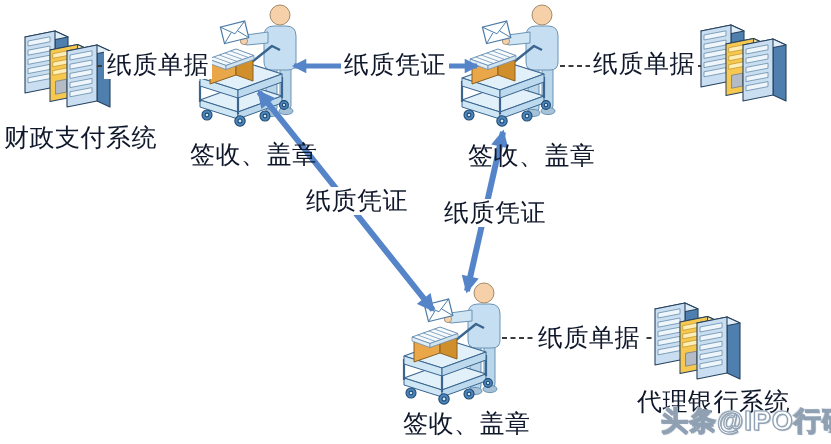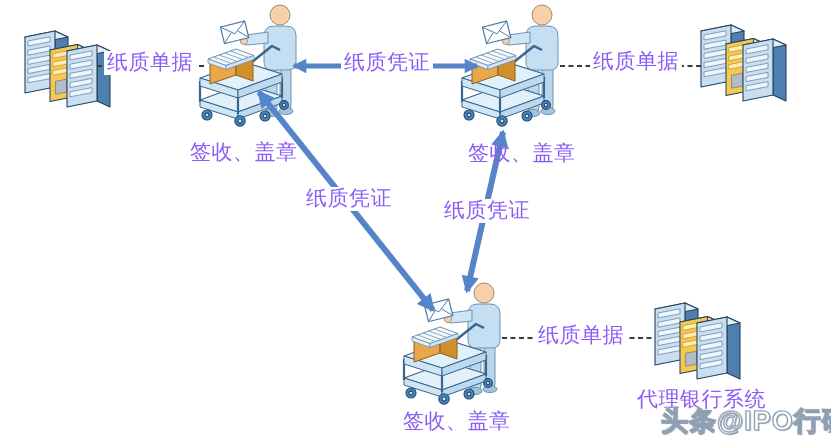--- a/index.html
+++ b/index.html
@@ -4,21 +4,21 @@
 <style>
   html,body{margin:0;padding:0;background:#fff;}
   .canvas{
     position:relative;width:831px;height:444px;background:#ffffff;
     overflow:hidden;
     font-family:"Liberation Serif","DejaVu Serif",serif;
   }
   .icon{position:absolute;z-index:1;}
   .arrows{position:absolute;left:0;top:0;z-index:2;pointer-events:none;}
   .lbl{
-    position:absolute;z-index:3;color:#8b5cf6;font-size:21px;line-height:1.12;
+    position:absolute;z-index:3;color:#0f172a;font-size:25px;line-height:1.12;
     white-space:nowrap;letter-spacing:0.5px;
   }
   .lbl.bg{background:#ffffff;padding:0 3px;}
   .watermark{
     position:absolute;z-index:5;left:661px;top:403px;
     font-family:"Liberation Sans","DejaVu Sans",sans-serif;
     font-size:27px;font-weight:bold;letter-spacing:1px;color:#ffffff;
     -webkit-text-stroke:1.2px #8fa0b2;
     text-shadow:1px 1px 1px #9aa9bb,-1px -1px 1px #c9d2dc;
     white-space:nowrap;
@@ -150,20 +150,21 @@
       <line x1="560" y1="66" x2="702" y2="66"></line>
       <line x1="502" y1="338" x2="654" y2="338"></line>
     </g>
     <g stroke="#5585c8">
       <line x1="294" y1="66" x2="477" y2="66" stroke-width="5" marker-start="url(#ah)" marker-end="url(#ah)"></line>
       <line x1="259" y1="92" x2="433" y2="310" stroke-width="6" marker-start="url(#ah)" marker-end="url(#ah)"></line>
       <line x1="503" y1="132" x2="467" y2="291" stroke-width="6" marker-start="url(#ah)" marker-end="url(#ah)"></line>
     </g>
   </svg>
 
+  <div class="lbl" style="left:4px;top:124px">财政支付系统</div>
   <div class="lbl" style="left:637px;top:388px">代理银行系统</div>
 
   <div class="lbl" style="left:190px;top:141px">签收、盖章</div>
   <div class="lbl" style="left:468px;top:142px">签收、盖章</div>
   <div class="lbl" style="left:403px;top:410px">签收、盖章</div>
 
   <div class="lbl bg" style="left:104px;top:51px">纸质单据</div>
   <div class="lbl bg" style="left:590px;top:50px">纸质单据</div>
   <div class="lbl bg" style="left:535px;top:324px">纸质单据</div>
   <div class="lbl bg" style="left:341px;top:51px">纸质凭证</div>

